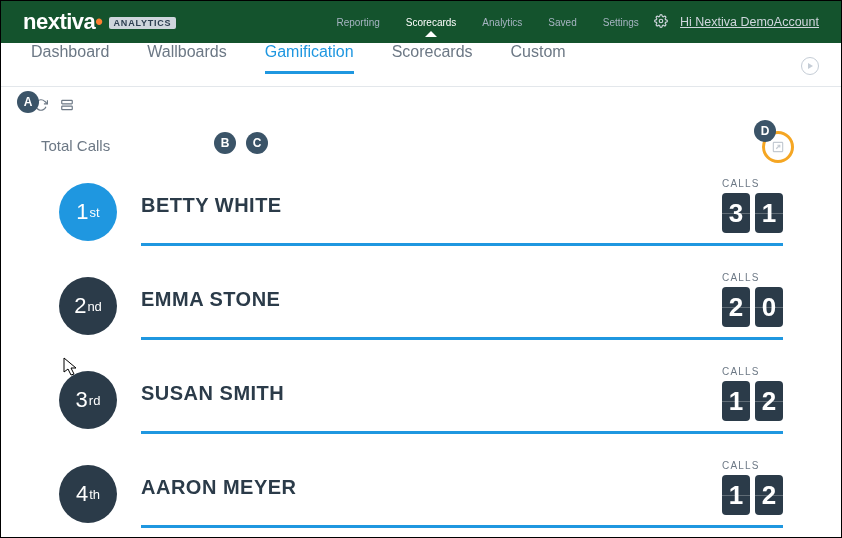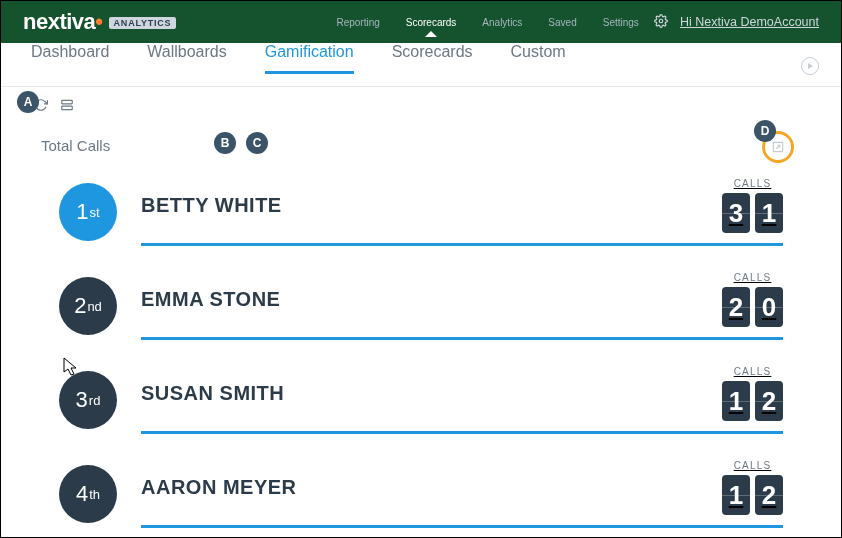--- a/index.html
+++ b/index.html
@@ -202,22 +202,21 @@
       border-bottom: 3px solid #1f97e0;
       padding-bottom: 10px;
     }
     .rowname {
       font-size: 20px;
       font-weight: 700;
       letter-spacing: 0.5px;
       color: #2b3b49;
     }
     .rowvalue {
-      text-align: center;
-      text-decoration: underline;
+      text-align: left;
     }
     .valuelabel {
       font-size: 10px;
       letter-spacing: 1.2px;
       color: #6c7885;
       margin-bottom: 4px;
     }
     .flip {
       display: flex;
       gap: 5px;

